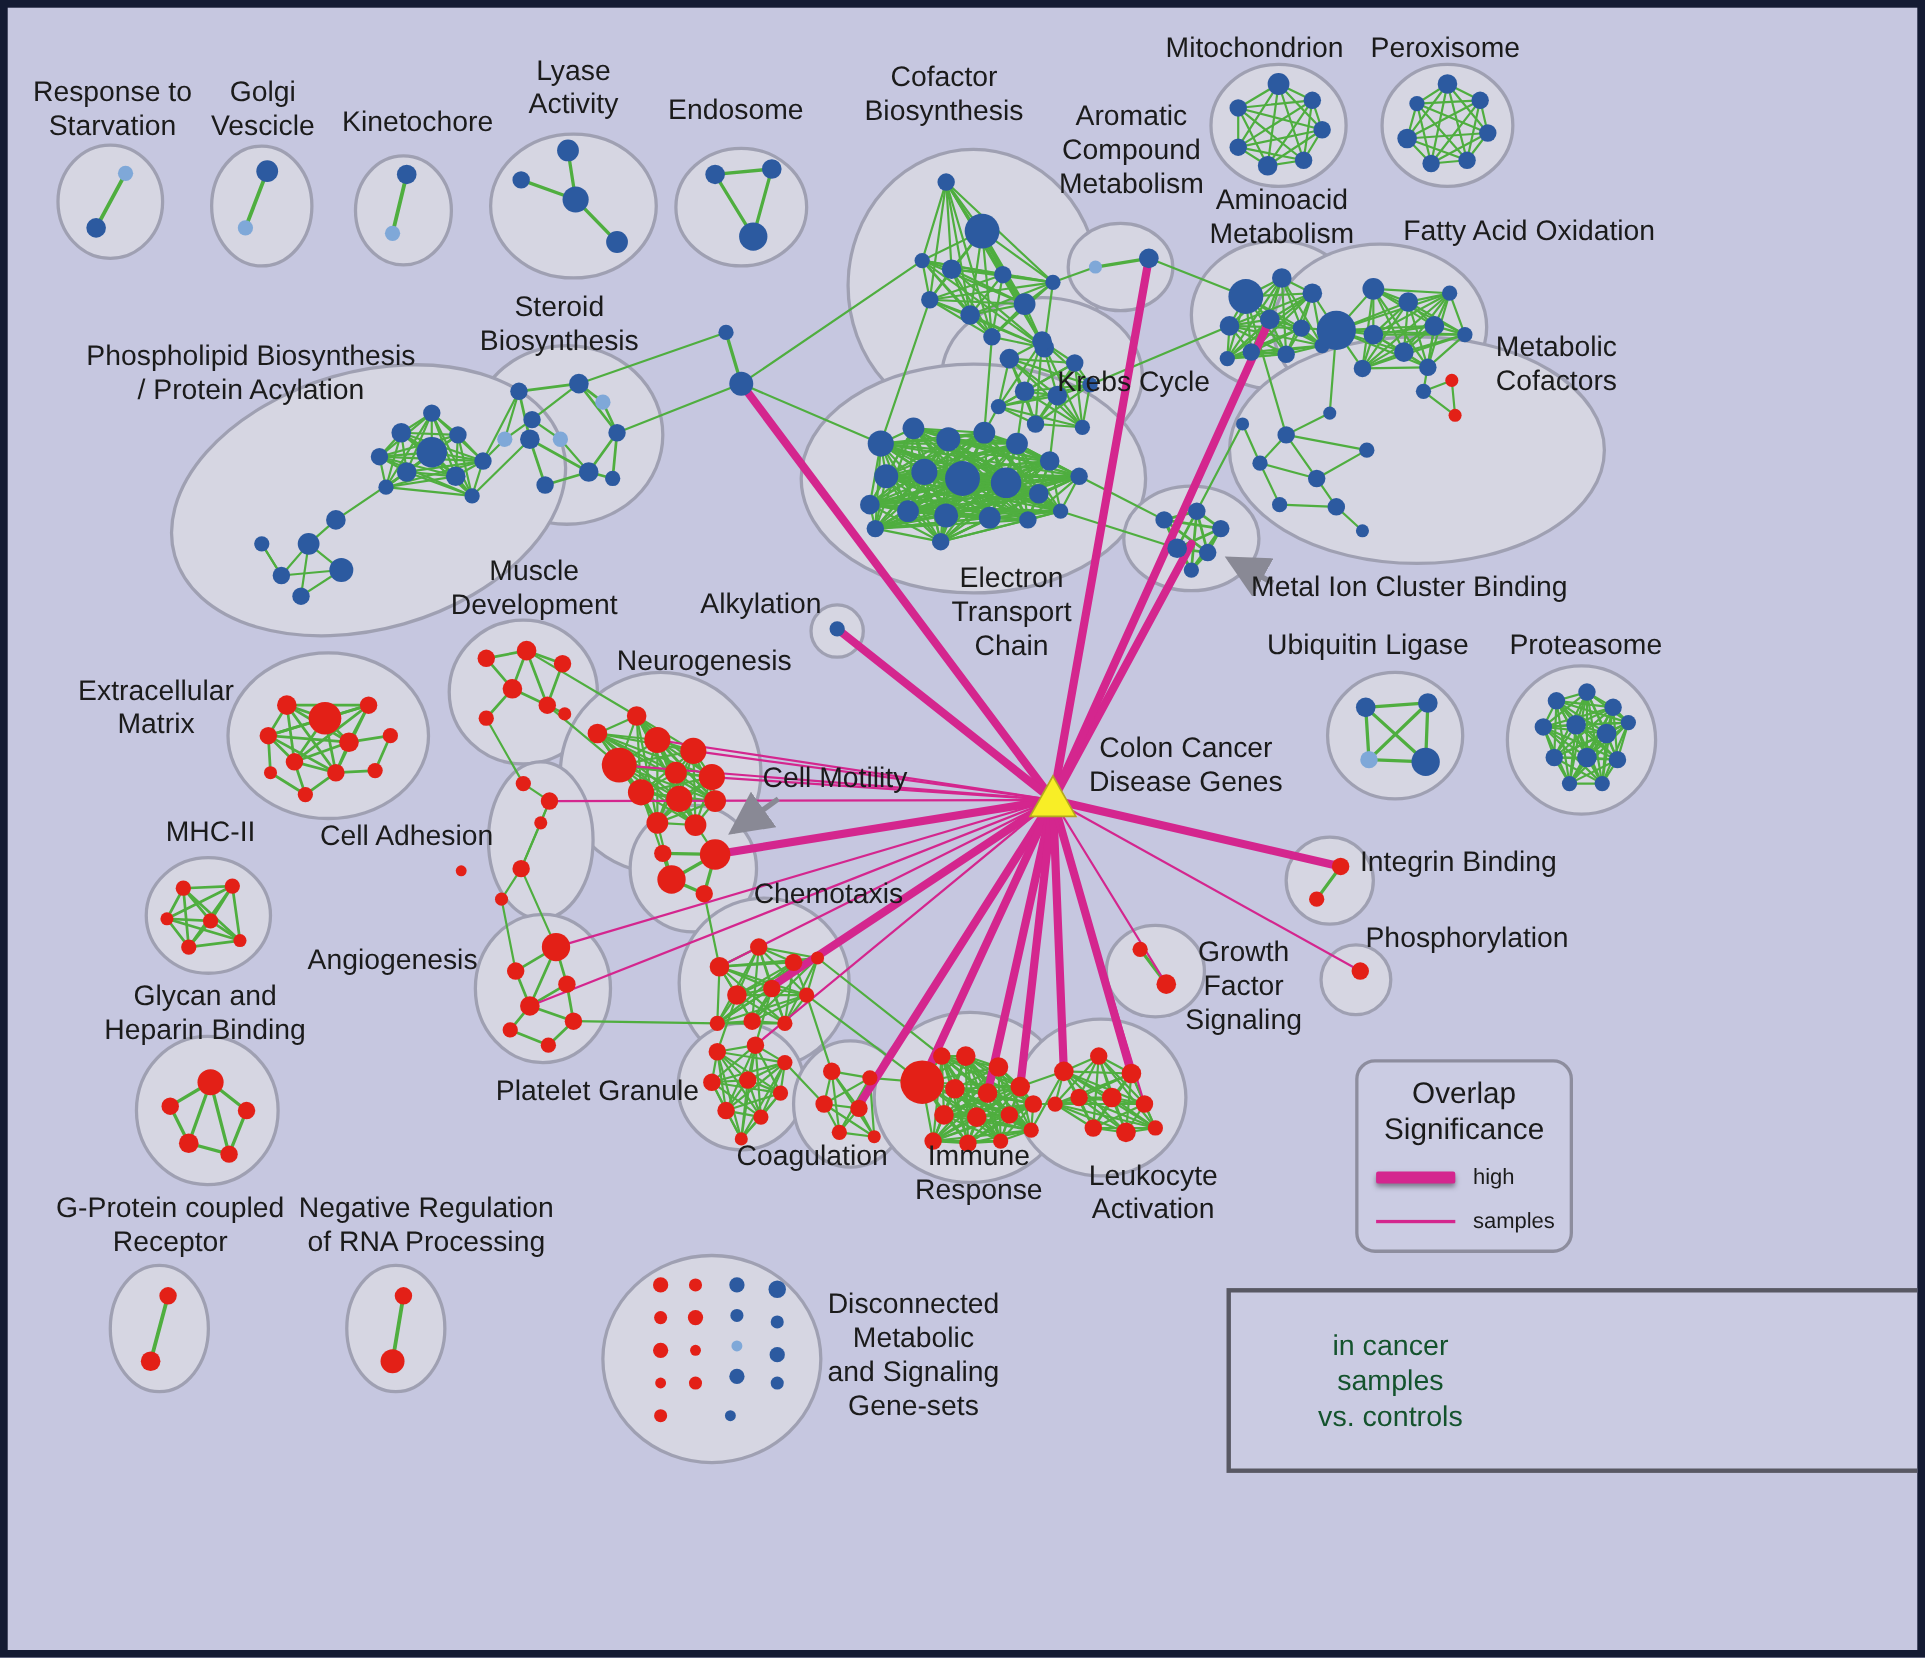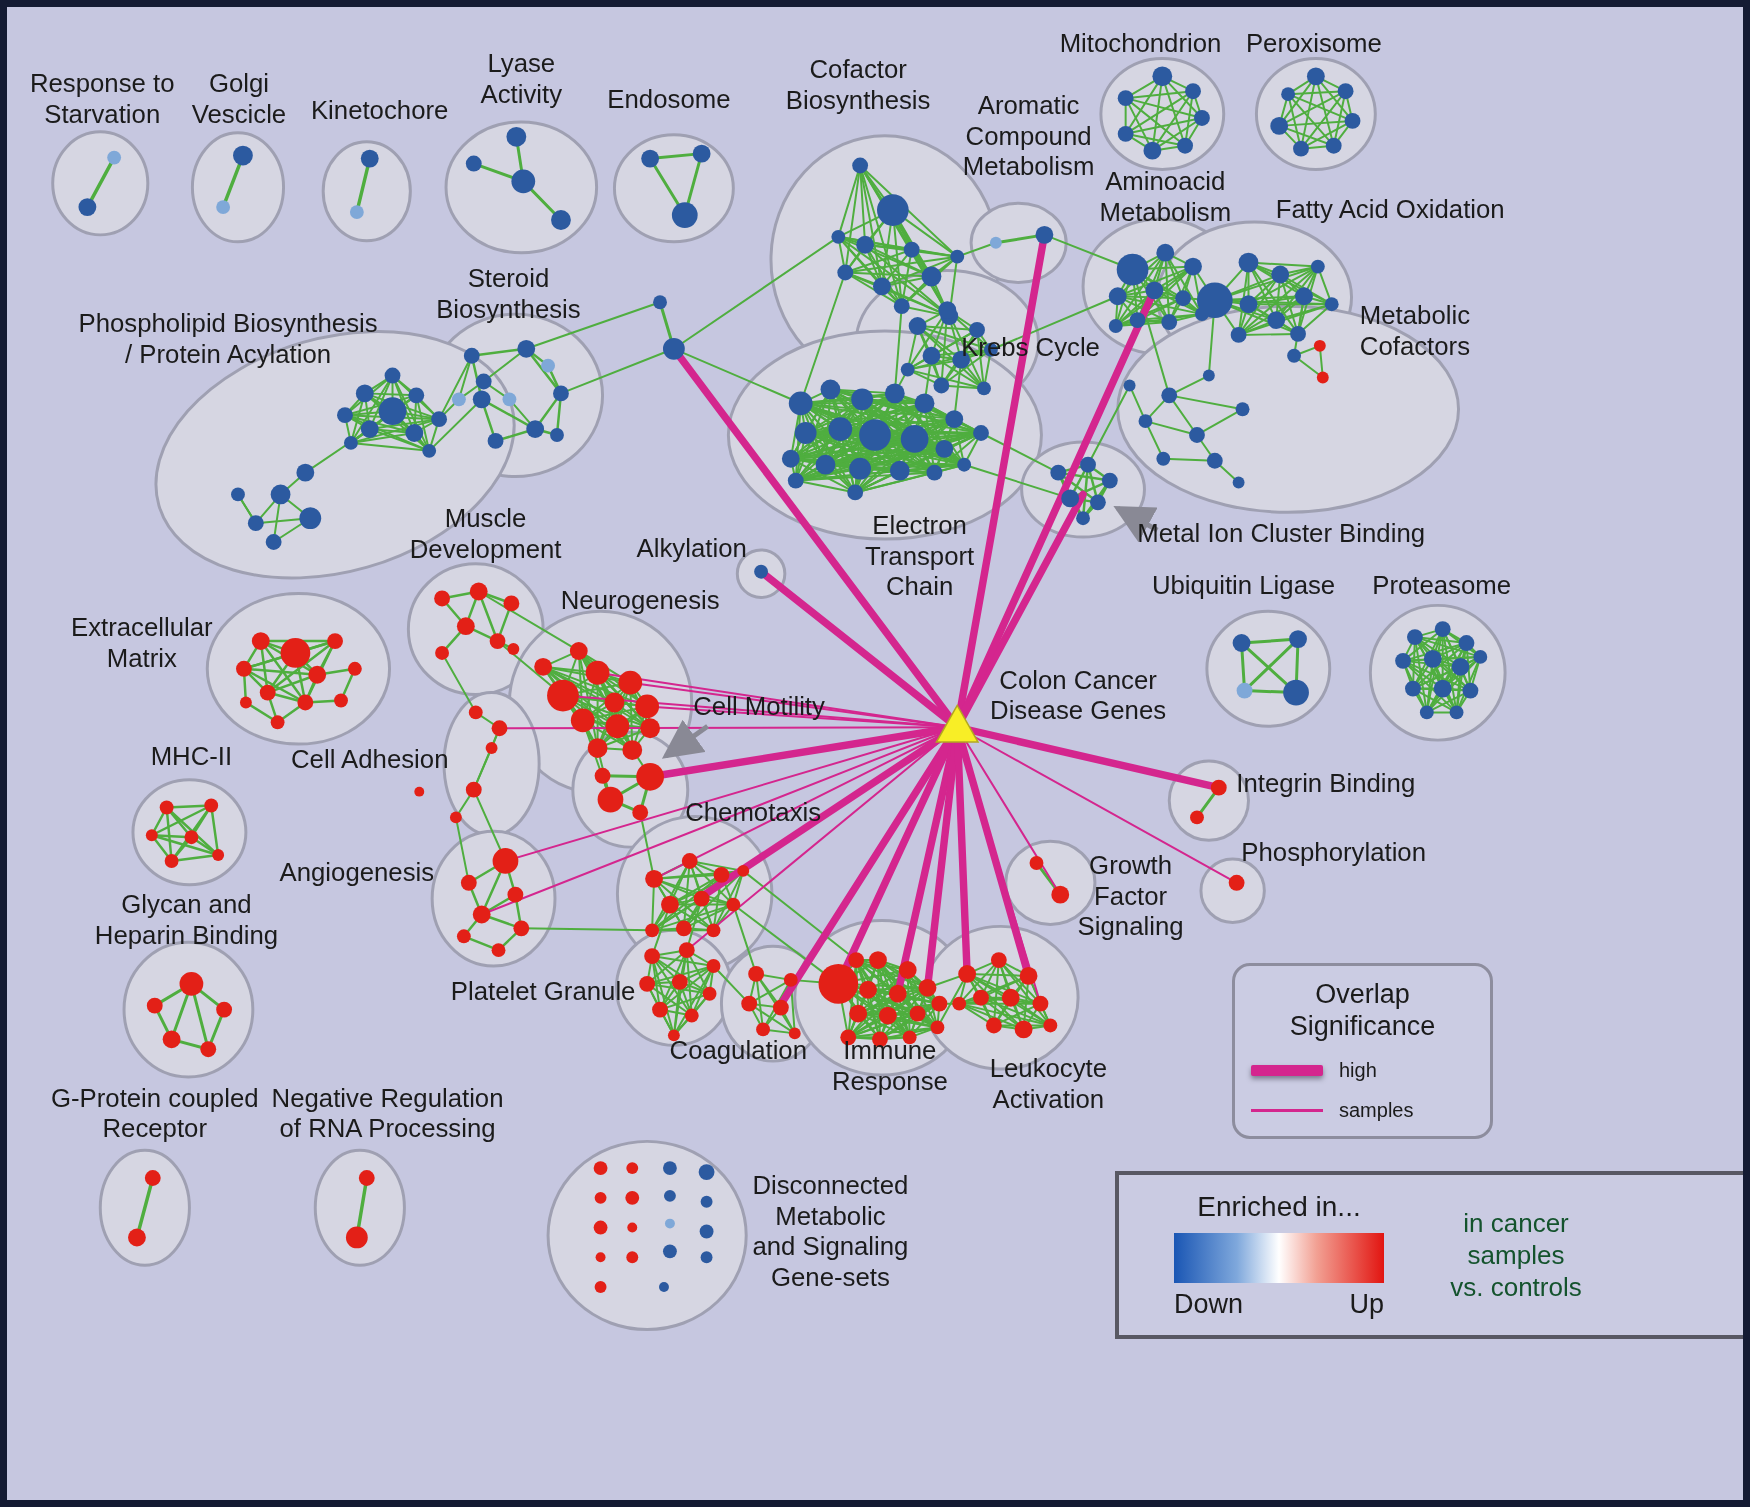--- a/index.html
+++ b/index.html
@@ -1,20 +1,20 @@
 <!DOCTYPE html>
 <html><head>
 <meta charset="utf-8">
 <style>
   *{margin:0;padding:0;box-sizing:border-box;}
   html,body{background:#9fa0bb;font-family:"Liberation Sans",sans-serif;}
   .stage{position:relative;width:1750px;height:1507px;background:#c6c7e0;border:7px solid #141b33;overflow:hidden;}
   #network{position:absolute;left:0;top:0;width:100%;height:100%;display:block;}
   #network text{font-family:"Liberation Sans",sans-serif;fill:#1b1b1b;}
-  .legend-overlap{position:absolute;left:1225px;top:956px;width:261px;height:176px;
+  .legend-overlap{position:absolute;left:1225px;top:956px;width:198px;height:176px;
     border:3px solid #8d8d9e;border-radius:18px;background:rgba(255,255,255,0.10);
     padding-top:12px;}
   .legend-overlap .title{font-size:27px;line-height:32px;text-align:center;white-space:pre-line;color:#1b1b1b;}
   .legend-row{display:flex;align-items:center;gap:16px;margin:17px 0 0 16px;font-size:20px;color:#1b1b1b;}
   .line-sample{width:72px;flex:0 0 72px;background:#d4268e;}
   .line-high{height:11px;border-radius:2px;box-shadow:0 3px 5px rgba(60,60,75,0.55);}
   .line-moderate{height:3px;}
   .legend-enriched{position:absolute;left:1108px;top:1164px;width:632px;height:168px;
     border:4px solid #585863;background:rgba(255,255,255,0.08);
     display:flex;align-items:center;gap:42px;padding-left:55px;}
@@ -1484,26 +1484,18 @@
       <span class="line-sample line-high"></span>
       <span>high</span>
     </div>
     <div class="legend-row">
       <span class="line-sample line-moderate"></span>
       <span>samples</span>
     </div>
   </div>
 
   <div class="legend-enriched">
-    <div class="grad-col">
-      <div class="title">Enriched in...</div>
-      <div class="gradient-bar"></div>
-      <div class="grad-labels">
-        <span>Down</span>
-        <span>Up</span>
-      </div>
-    </div>
     <div class="side-text">in cancer
 samples
 vs. controls</div>
   </div>
 
 </div>
 
 </body></html>

